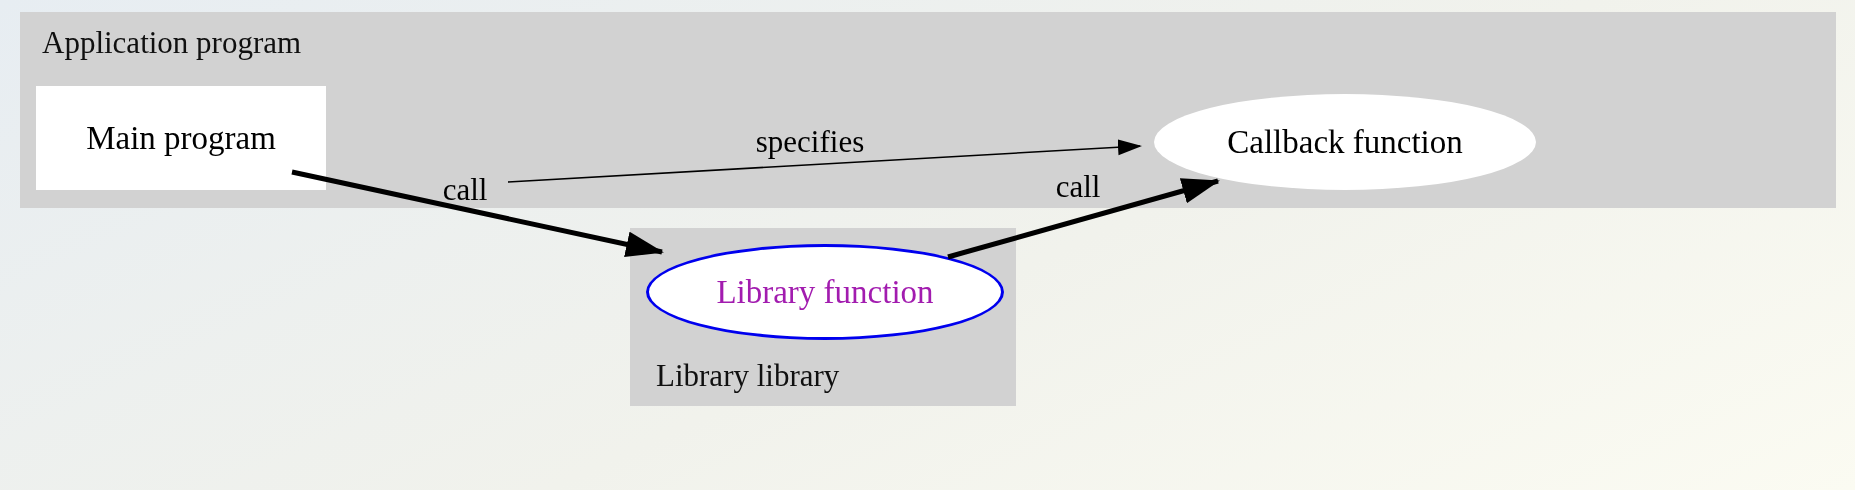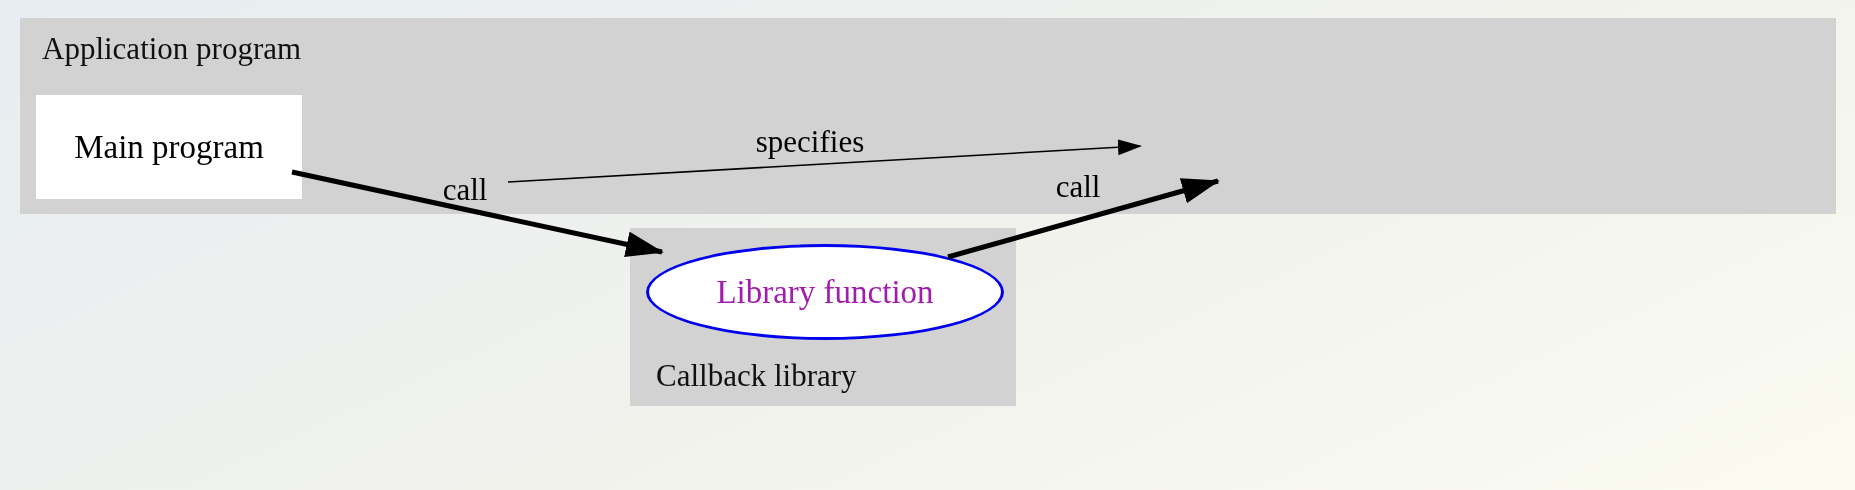--- a/index.html
+++ b/index.html
@@ -14,21 +14,21 @@
     font-family: "Liberation Serif", "DejaVu Serif", serif;
     color: #000;
     overflow: hidden;
   }
   .container-box {
     position: absolute;
     background: #d2d2d2;
   }
   .app-box {
     left: 20px;
-    top: 18px;
+    top: 12px;
     width: 1816px;
     height: 196px;
   }
   .lib-box {
     left: 630px;
     top: 228px;
     width: 386px;
     height: 178px;
   }
   .container-label {
@@ -50,22 +50,22 @@
     position: absolute;
     background: #ffffff;
     display: flex;
     align-items: center;
     justify-content: center;
     font-size: 33px;
     white-space: nowrap;
   }
   .main-box {
     left: 36px;
-    top: 95px;
-    width: 266px;
+    top: 86px;
+    width: 290px;
     height: 104px;
   }
   .callback-ellipse {
     left: 1154px;
     top: 94px;
     width: 382px;
     height: 96px;
     border-radius: 50%;
   }
   .library-ellipse {
@@ -105,27 +105,30 @@
 </head>
 <body>
 
 <div class="canvas">
 
   <div class="container-box app-box">
     <div class="container-label app-label">Application program</div>
   </div>
 
   <div class="container-box lib-box">
-    <div class="container-label lib-label">Callback library</div>
+    <div class="container-label lib-label">Library library</div>
   </div>
 
   <div class="node main-box">
     <span>Main program</span>
   </div>
 
+  <div class="node callback-ellipse">
+    <span>Callback function</span>
+  </div>
 
   <div class="node library-ellipse">
     <span>Library function</span>
   </div>
 
   <svg class="arrows" viewBox="0 0 1855 490" xmlns="http://www.w3.org/2000/svg">
     <defs>
       <marker id="arrow-big" markerUnits="userSpaceOnUse" markerWidth="40" markerHeight="28" refX="36" refY="13" orient="auto">
         <path d="M0,0 L38,13 L0,26 z" fill="#000000"></path>
       </marker>

